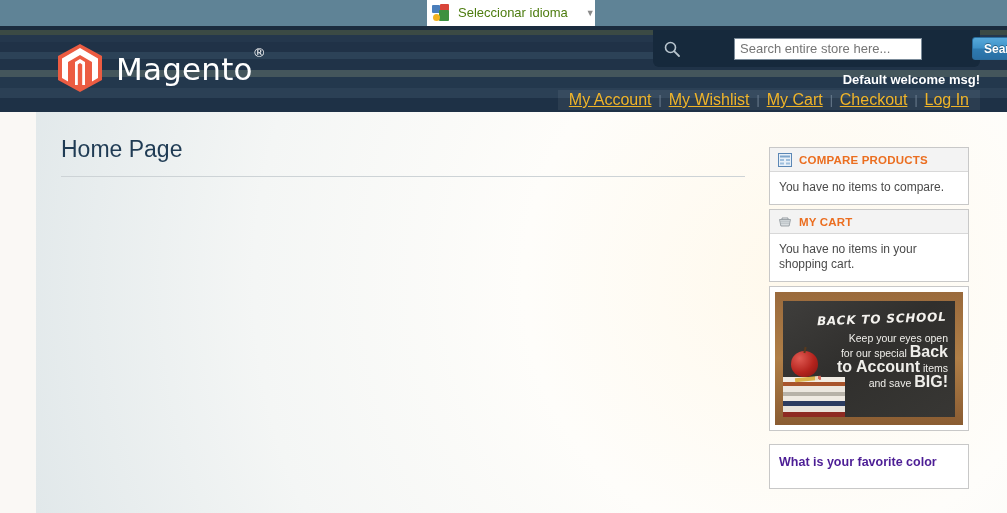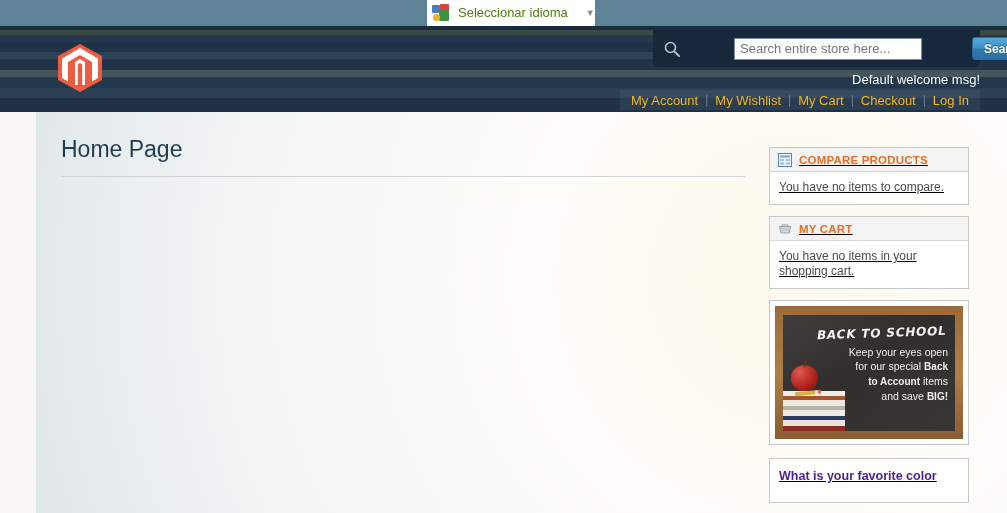--- a/index.html
+++ b/index.html
@@ -96,30 +96,30 @@
     border: 1px solid #2a6c9c;
     border-radius: 3px;
     background: linear-gradient(180deg, #57a9da 0%, #3d91c8 48%, #2e7ab0 52%, #2a6fa4 100%);
     color: #ffffff; font-size: 12px; font-weight: bold;
     font-family: "Liberation Sans", sans-serif;
     cursor: pointer;
     text-shadow: 0 -1px 0 rgba(0,0,0,.35);
   }
   .welcome-msg {
     position: absolute; right: 27px; top: 46px;
-    color: #ffffff; font-size: 13px; font-weight: normal;
+    color: #ffffff; font-size: 13px; font-weight: bold;
   }
   .acct-links {
     position: absolute; right: 27px; top: 64px;
     display: flex; align-items: center; height: 20px;
     background: rgba(255,255,255,0.06);
     padding: 0 4px;
   }
   .acct-links a {
-    color: #f0b429; font-size: 13px; 
+    color: #f0b429; font-size: 16px; text-decoration: underline;
     padding: 0 7px; cursor: pointer;
   }
   .acct-sep { color: #6c7f90; font-size: 12px; }
 
   
   .page-body {
     position: absolute; top: 112px; left: 0; width: 1007px; height: 474px;
     background: #faf8f5;
     border-radius: 12px;
   }
@@ -137,22 +137,21 @@
     border-bottom: 1px solid #cdd3d6;
     width: 684px;
   }
 
   
   .sidebar {
     position: absolute; right: 38px; top: 35px; width: 200px;
   }
   .block {
     background: #ffffff; border: 1px solid #c8c8c8;
-    margin-bottom: 11px;
-    text-decoration: underline;
+    margin-bottom: 4px;
   }
   .block-title {
     display: flex; align-items: center;
     height: 24px; padding: 0 8px;
     background: #f3f3f3;
     border-bottom: 1px solid #d8d8d8;
   }
   .block-title .bt-icon { width: 14px; height: 14px; flex: 0 0 14px; margin-right: 7px; }
   .block-title .bt-text {
     color: #eb6e20; font-size: 11.5px; font-weight: bold; letter-spacing: .2px;
@@ -190,21 +189,21 @@
     color: #f4f2ee; font-size: 12px; font-weight: bold;
     font-family: "DejaVu Sans", sans-serif;
     font-style: italic; letter-spacing: .8px;
     transform: rotate(-2deg);
   }
   .banner-copy {
     position: absolute; right: 7px; top: 30px; width: 118px;
     text-align: right; color: #efeeea;
     font-size: 10.5px; line-height: 14px;
   }
-  .banner-copy b { font-size: 10px; margin-top: 6px; }
+  .banner-copy b { font-size: 16px; margin-top: 6px; }
   .banner-books {
     position: absolute; left: 0; bottom: 0; width: 62px; height: 66px;
   }
   .bk { position: absolute; left: 0; width: 62px; }
   .bk1 { bottom: 0;  height: 11px; background: linear-gradient(180deg,#e8e3db 0 55%, #8e2a22 55% 100%); }
   .bk2 { bottom: 11px; height: 10px; background: linear-gradient(180deg,#efeae2 0 55%, #2c3c60 55% 100%); }
   .bk3 { bottom: 21px; height: 10px; background: linear-gradient(180deg,#ece7df 0 58%, #b7b2a8 58% 100%); }
   .bk4 { bottom: 31px; height: 9px; background: linear-gradient(180deg,#f1ece4 0 55%, #a8542c 55% 100%); }
   .apple {
     position: absolute; left: 8px; bottom: 40px;
@@ -245,20 +244,21 @@
 
       <a class="logo-wrap">
         <span class="logo-hex">
           <svg width="44" height="48" viewBox="0 0 44 48">
             <polygon points="22,0 44,12 44,36 22,48 0,36 0,12" fill="#ec5c42"></polygon>
             <polygon points="22,4 40,14.5 40,34 34,37.5 34,18 22,11 10,18 10,37.5 4,34 4,14.5" fill="#ffffff"></polygon>
             <polygon points="22,15 27,18 27,41 17,41 17,18" fill="#ffffff"></polygon>
             <polygon points="22,19 24.2,20.4 24.2,41 19.8,41 19.8,20.4" fill="#ec5c42"></polygon>
           </svg>
         </span>
+        <span class="logo-text"><span>Magento</span><sup>®</sup></span>
       </a>
 
       <div class="search-wrap">
         <span class="search-icon">
           <svg width="18" height="18" viewBox="0 0 18 18">
             <circle cx="7.5" cy="7.5" r="5" fill="none" stroke="#b9c5ce" stroke-width="1.6"></circle>
             <line x1="11.3" y1="11.3" x2="16" y2="16" stroke="#b9c5ce" stroke-width="1.8" stroke-linecap="round"></line>
           </svg>
         </span>
         <input class="search-input" type="text" placeholder="Search entire store here..." style="">

